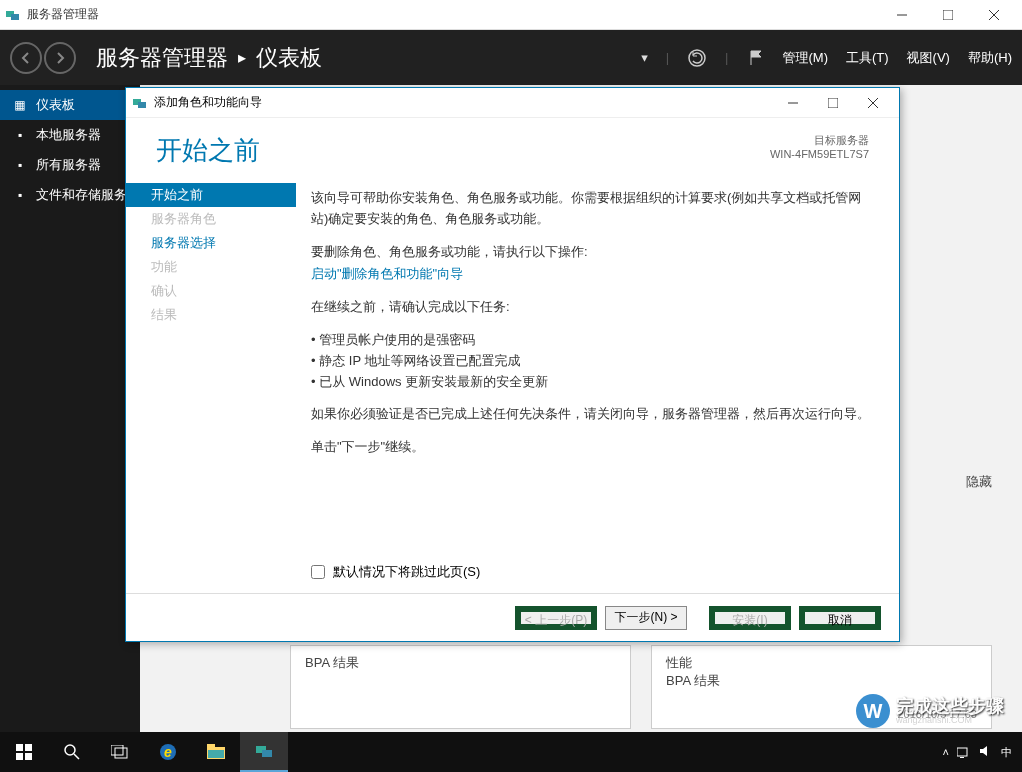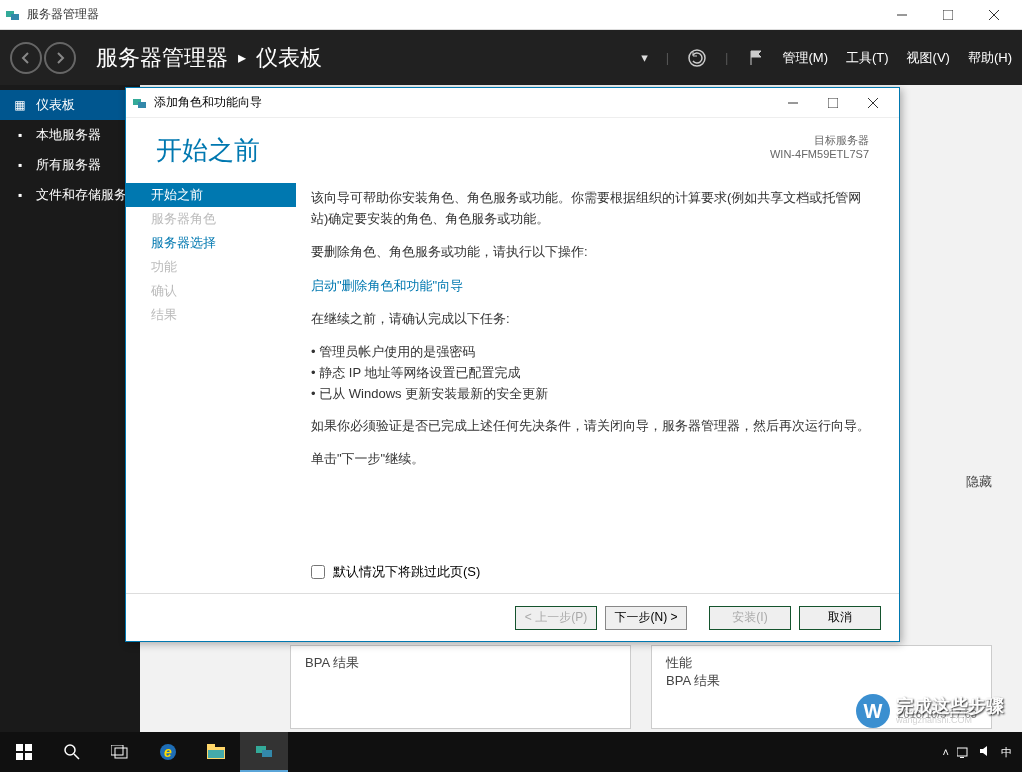--- a/index.html
+++ b/index.html
@@ -48,21 +48,21 @@
 .modal-content { flex: 1; padding: 10px 25px 0 15px; font-size: 13px; color: #333; line-height: 1.6; }
 .modal-content p { margin-bottom: 12px; }
 .modal-content a { color: #0078b0; text-decoration: none; cursor: pointer; }
 .modal-content ul { list-style: none; margin-bottom: 12px; }
 .modal-content ul li::before { content: "• "; }
 
 .modal-skip { position: absolute; bottom: 60px; left: 185px; display: flex; align-items: center; gap: 8px; font-size: 13px; }
 .modal-skip input { width: 14px; height: 14px; }
 
 .modal-footer { position: absolute; bottom: 0; left: 0; right: 0; height: 48px; border-top: 1px solid #ddd; display: flex; align-items: center; justify-content: flex-end; padding: 0 18px; gap: 8px; }
-.modal-footer button { width: 82px; height: 24px; border: 1px solid #14532d; background: #efefef; font-size: 12px; cursor: pointer; }
+.modal-footer button { width: 82px; height: 24px; border: 6px solid #14532d; background: #efefef; font-size: 12px; cursor: pointer; }
 .modal-footer button:disabled { color: #aaa; cursor: default; }
 .modal-footer button.primary { border: 1px solid #888; }
 
 .bg-panels { position: absolute; top: 555px; left: 120px; right: 0; display: flex; gap: 20px; padding: 5px 30px; }
 .bg-panel { flex: 1; border: 1px solid #ccc; background: #fff; padding: 8px 14px; font-size: 13px; color: #444; }
 .bg-panel .date { text-align: right; font-size: 11px; color: #888; margin-top: 18px; }
 
 .hidden-btn { position: absolute; right: 30px; top: 388px; font-size: 13px; color: #444; cursor: pointer; }
 
 .taskbar { position: absolute; bottom: 0; left: 0; right: 0; height: 40px; background: #101010; display: flex; align-items: center; }
@@ -217,21 +217,21 @@
     <div class="modal-nav">
       <div class="modal-nav-item active">开始之前</div>
       <div class="modal-nav-item disabled">服务器角色</div>
       <div class="modal-nav-item enabled">服务器选择</div>
       <div class="modal-nav-item disabled">功能</div>
       <div class="modal-nav-item disabled">确认</div>
       <div class="modal-nav-item disabled">结果</div>
     </div>
     <div class="modal-content">
       <p>该向导可帮助你安装角色、角色服务或功能。你需要根据组织的计算要求(例如共享文档或托管网站)确定要安装的角色、角色服务或功能。</p>
-      <p style="margin-bottom:14px">要删除角色、角色服务或功能，请执行以下操作:</p>
+      <p style="margin-bottom:2px">要删除角色、角色服务或功能，请执行以下操作:</p>
       <p><a>启动"删除角色和功能"向导</a></p>
       <p>在继续之前，请确认完成以下任务:</p>
       <ul>
         <li>管理员帐户使用的是强密码</li>
         <li>静态 IP 地址等网络设置已配置完成</li>
         <li>已从 Windows 更新安装最新的安全更新</li>
       </ul>
       <p>如果你必须验证是否已完成上述任何先决条件，请关闭向导，服务器管理器，然后再次运行向导。</p>
       <p>单击"下一步"继续。</p>
     </div>

